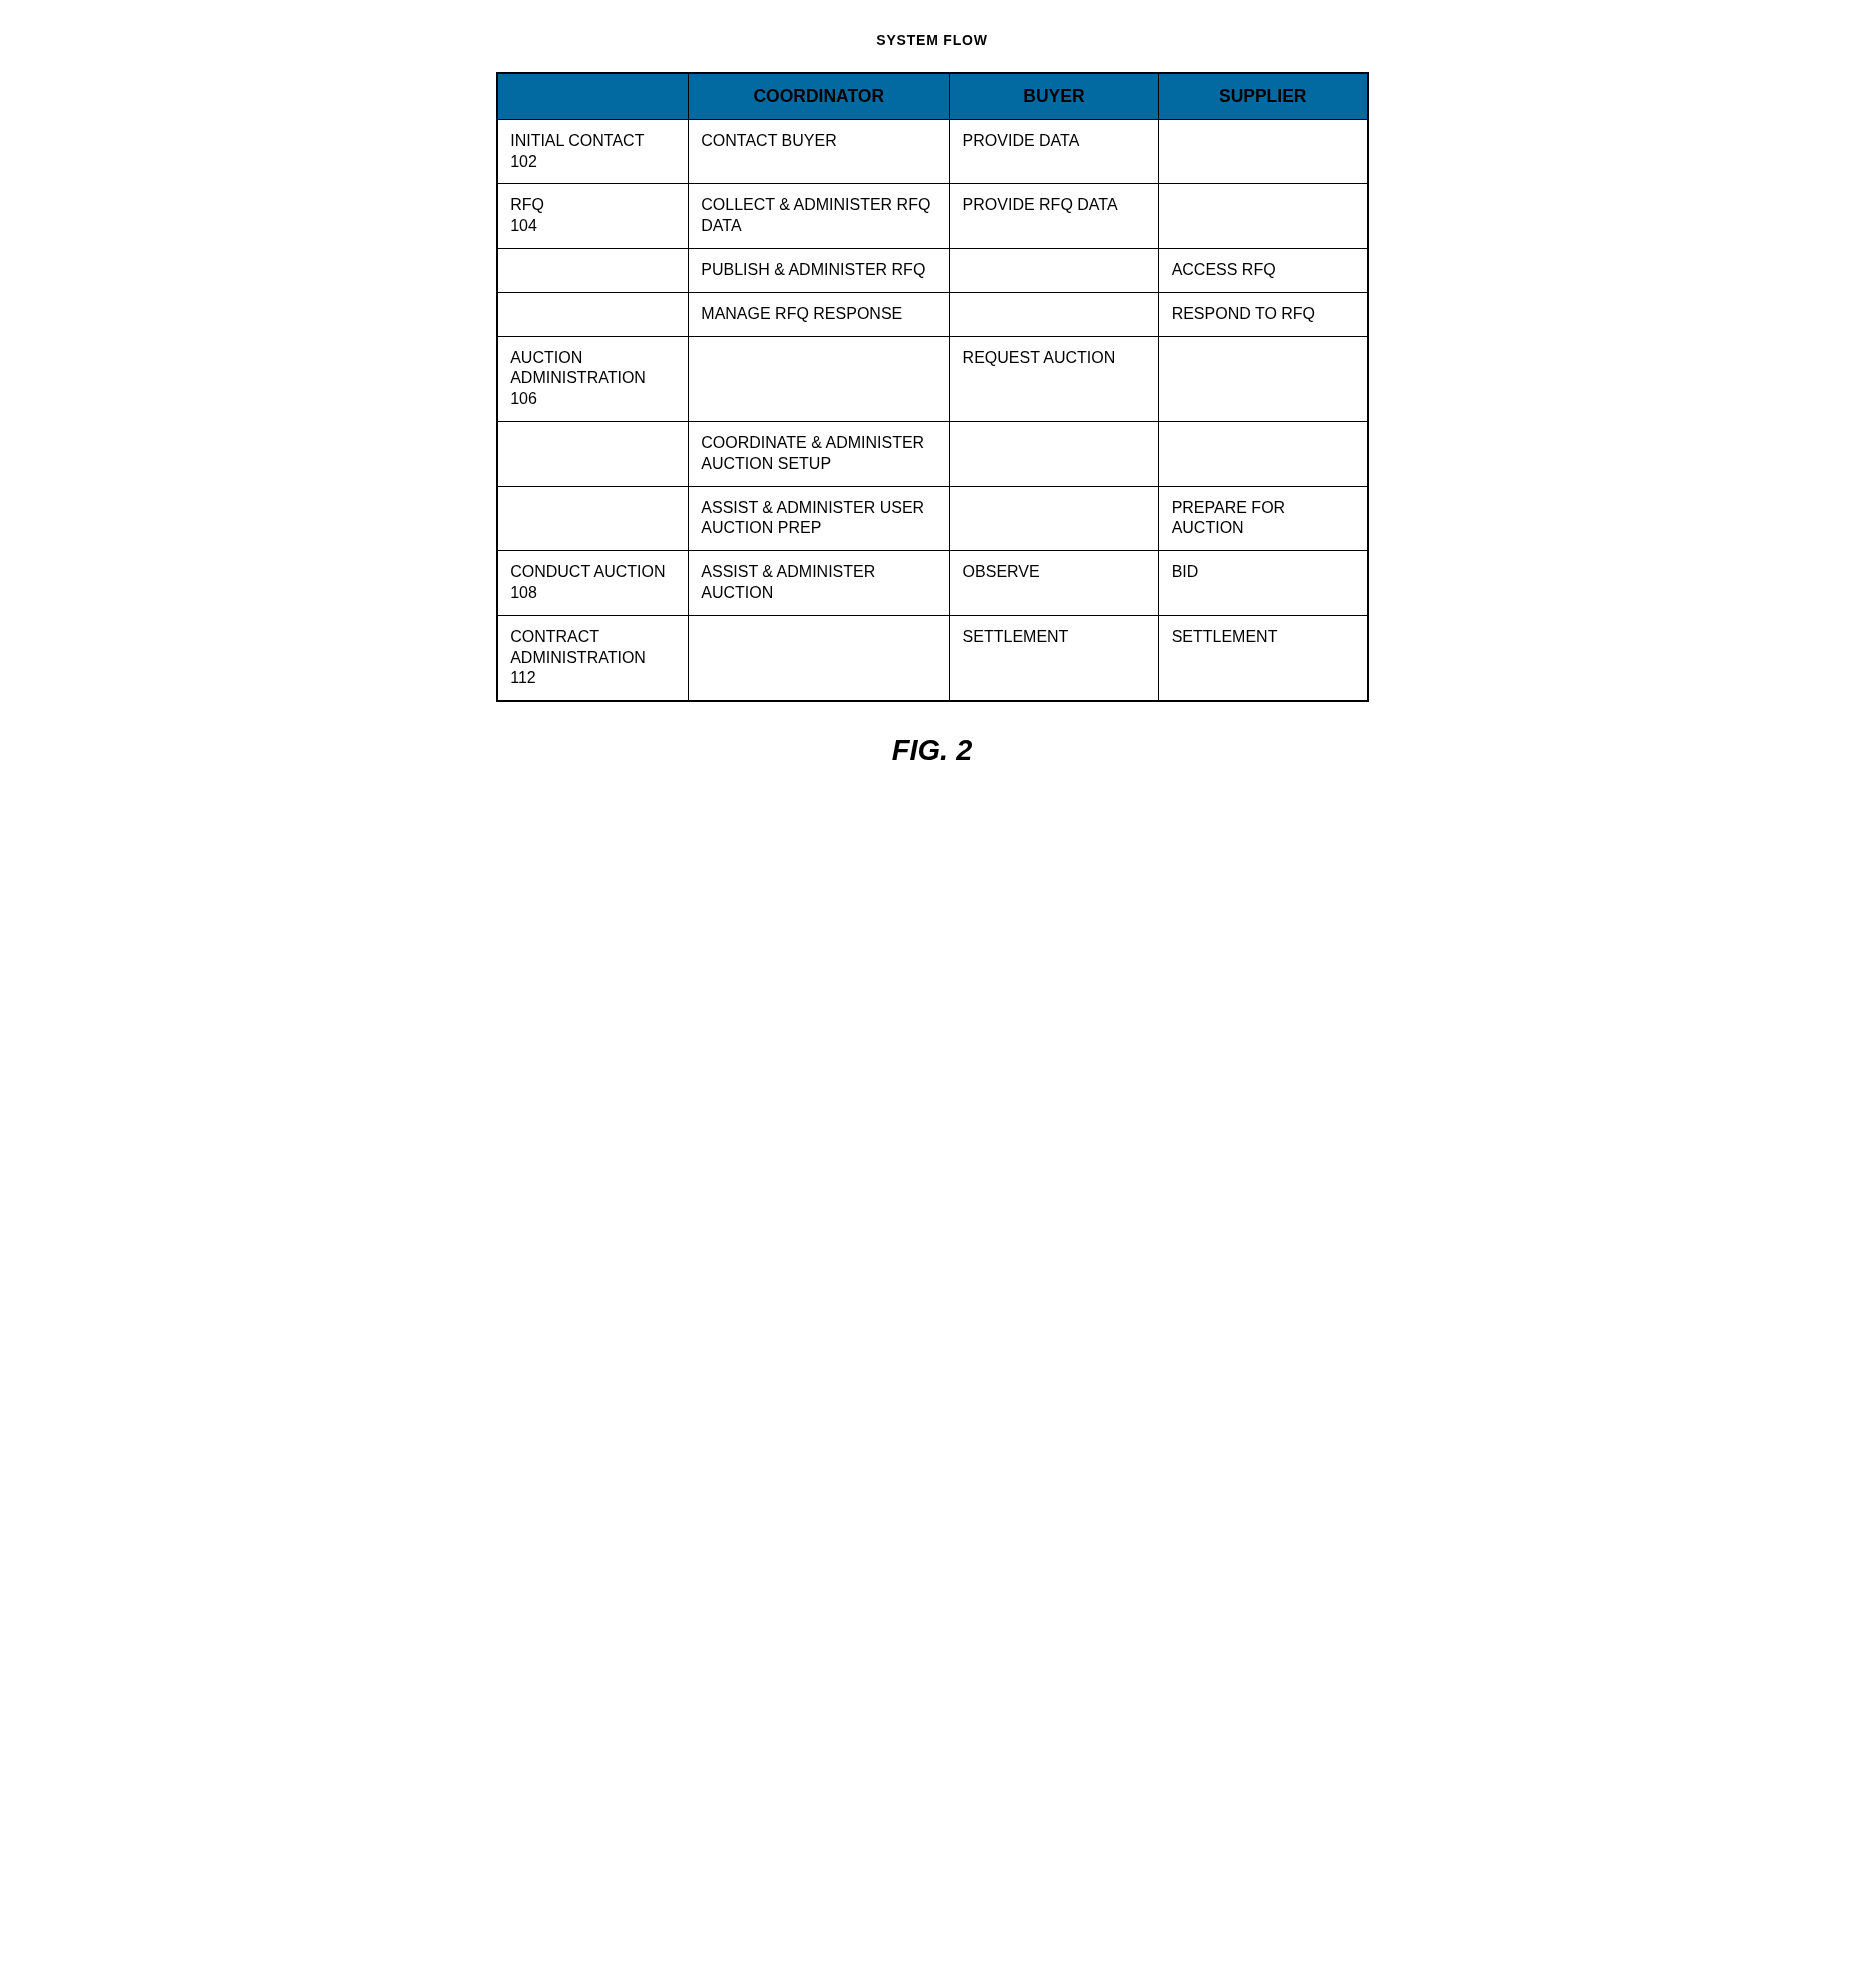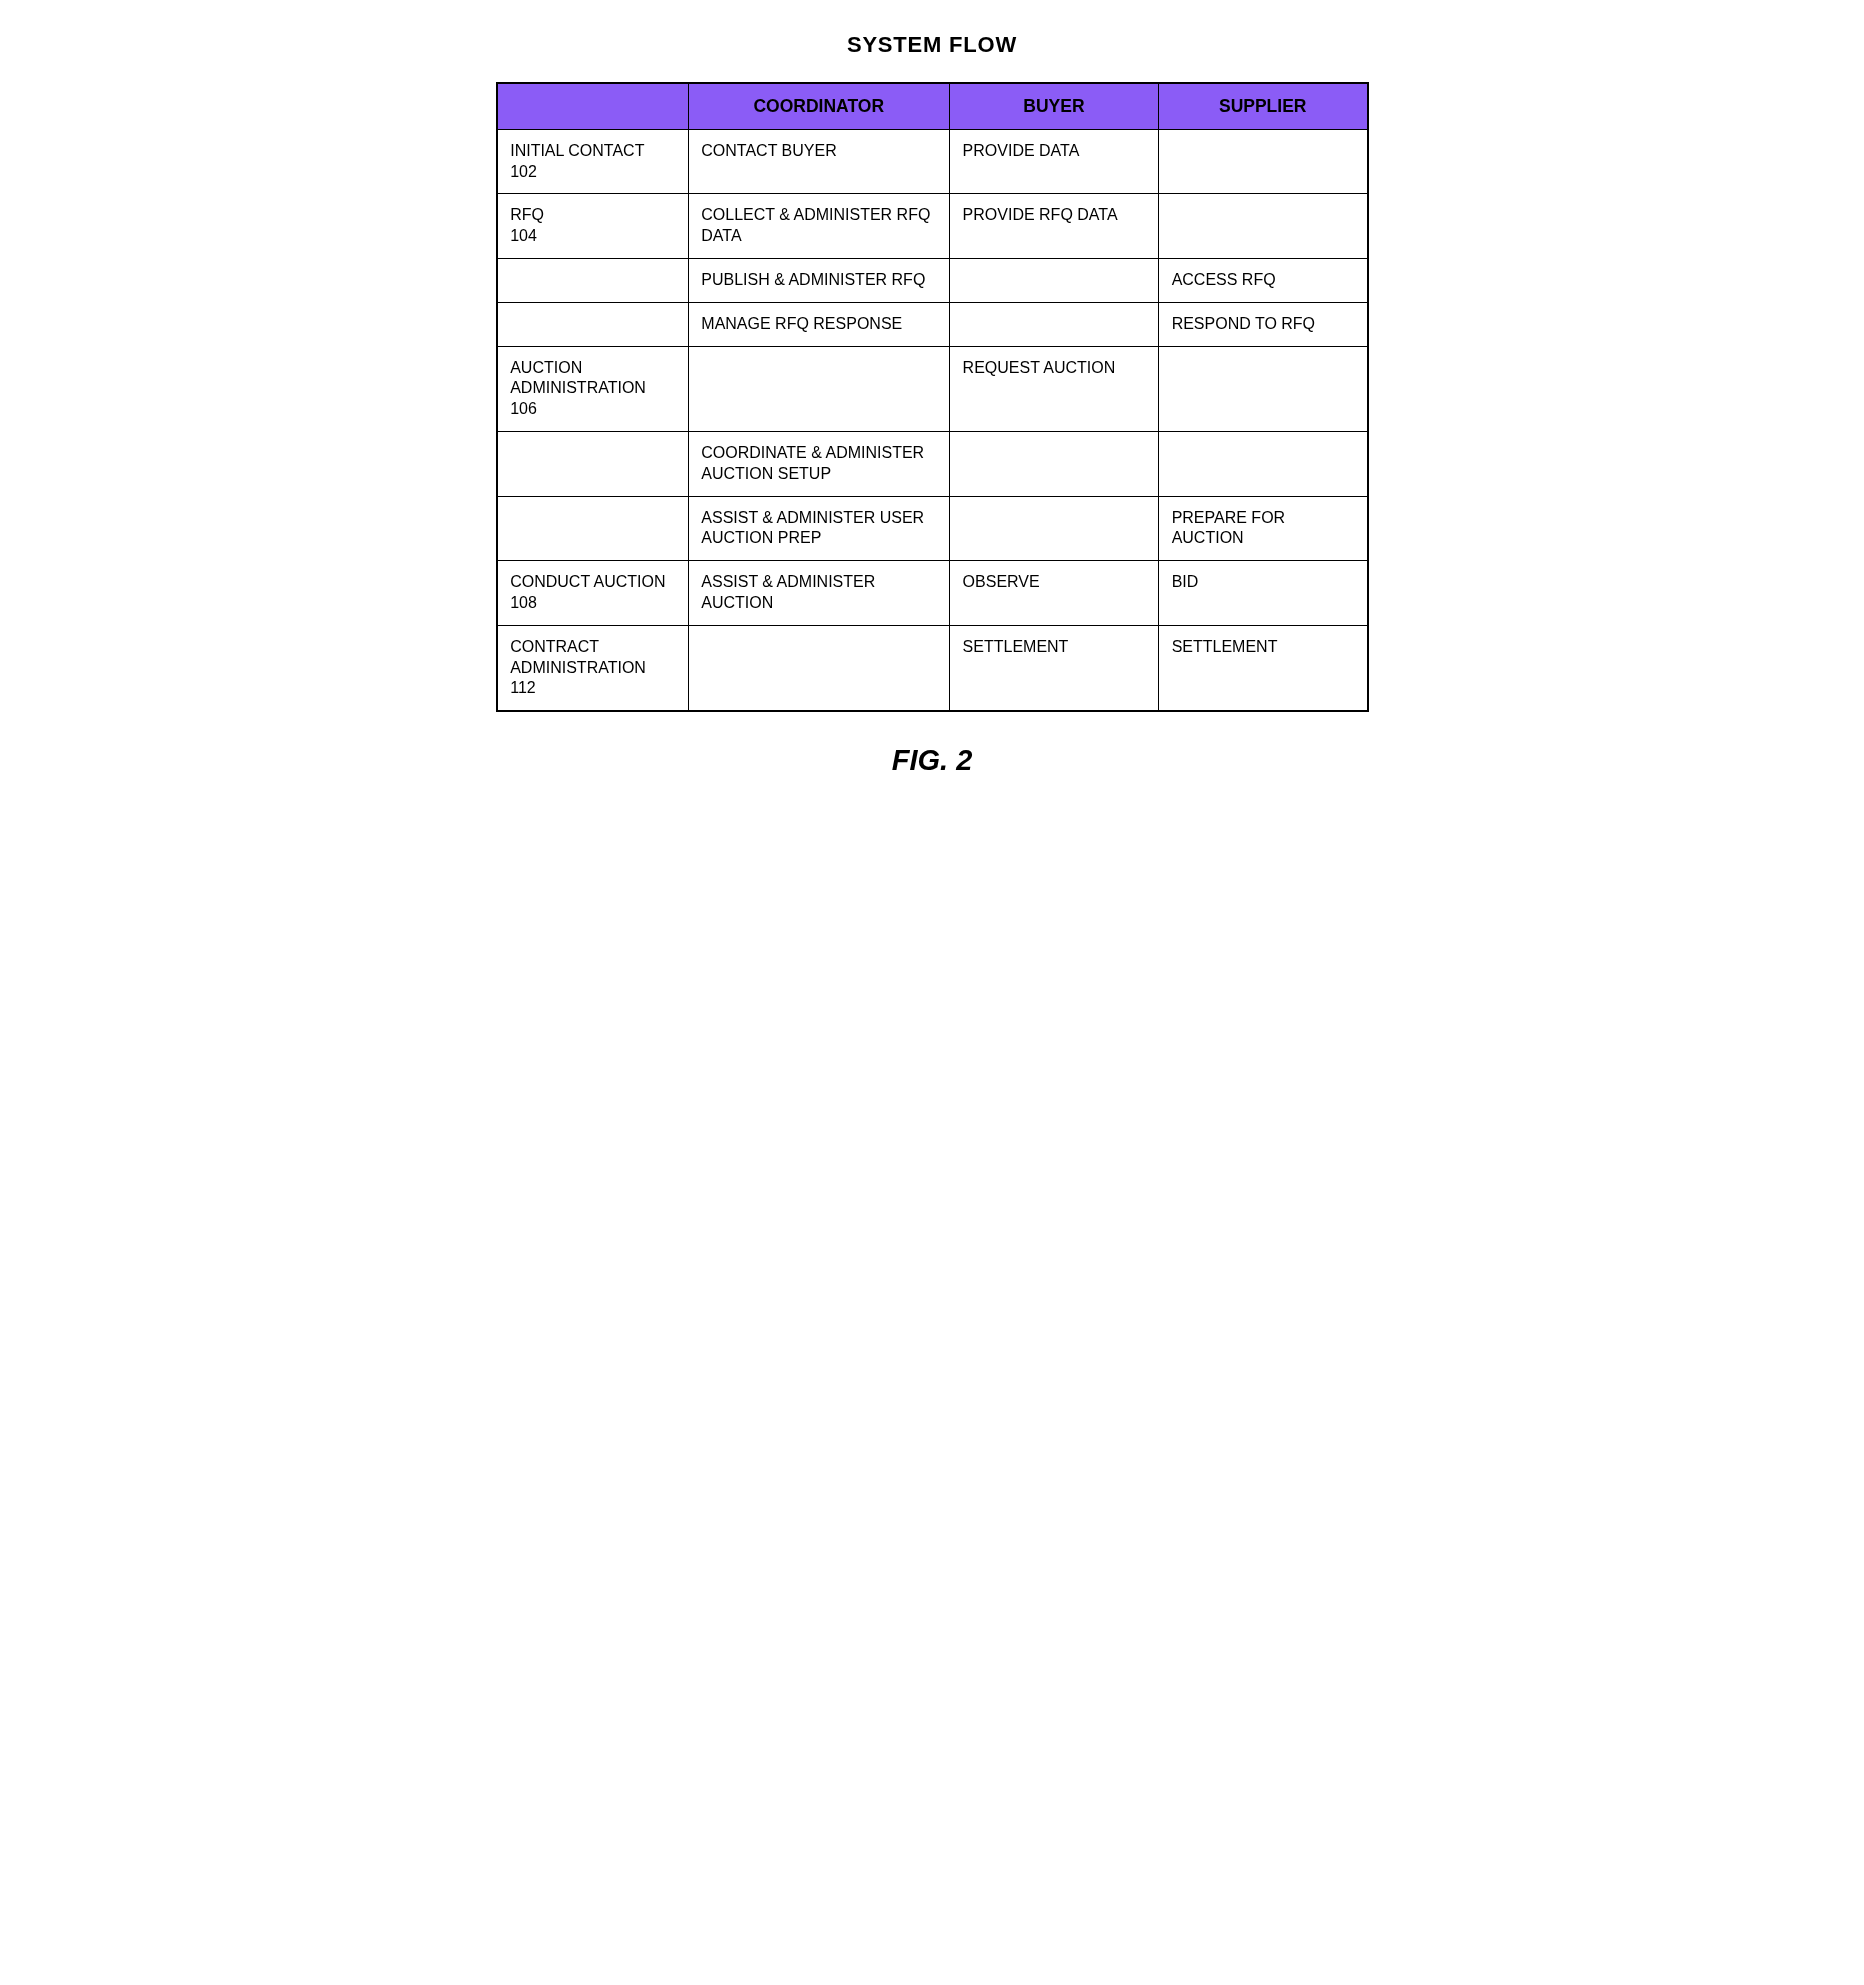--- a/index.html
+++ b/index.html
@@ -12,21 +12,21 @@
       background: #ffffff;
       font-family: Arial, sans-serif;
       display: flex;
       flex-direction: column;
       align-items: center;
       padding: 32px 16px 48px 16px;
       min-height: 100vh;
     }
 
     .page-title {
-      font-size: 22px;
+      font-size: 14px;
       font-weight: bold;
       margin-bottom: 24px;
       letter-spacing: 0.8px;
     }
 
     .flow-table {
       border-collapse: collapse;
       width: 95%;
       max-width: 873px;
       border: 2px solid #000;
@@ -38,21 +38,21 @@
       padding: 11px 12.7px;
       vertical-align: top;
       font-size: 16px;
       font-weight: normal;
       line-height: 1.3;
     }
 
     .flow-table th {
       font-size: 17.5px;
       font-weight: bold;
-      background: #8b5cf6;
+      background: #0369a1;
     }
 
     .col-phase {
       width: 22%;
     }
 
     .col-coordinator {
       width: 30%;
     }
 

